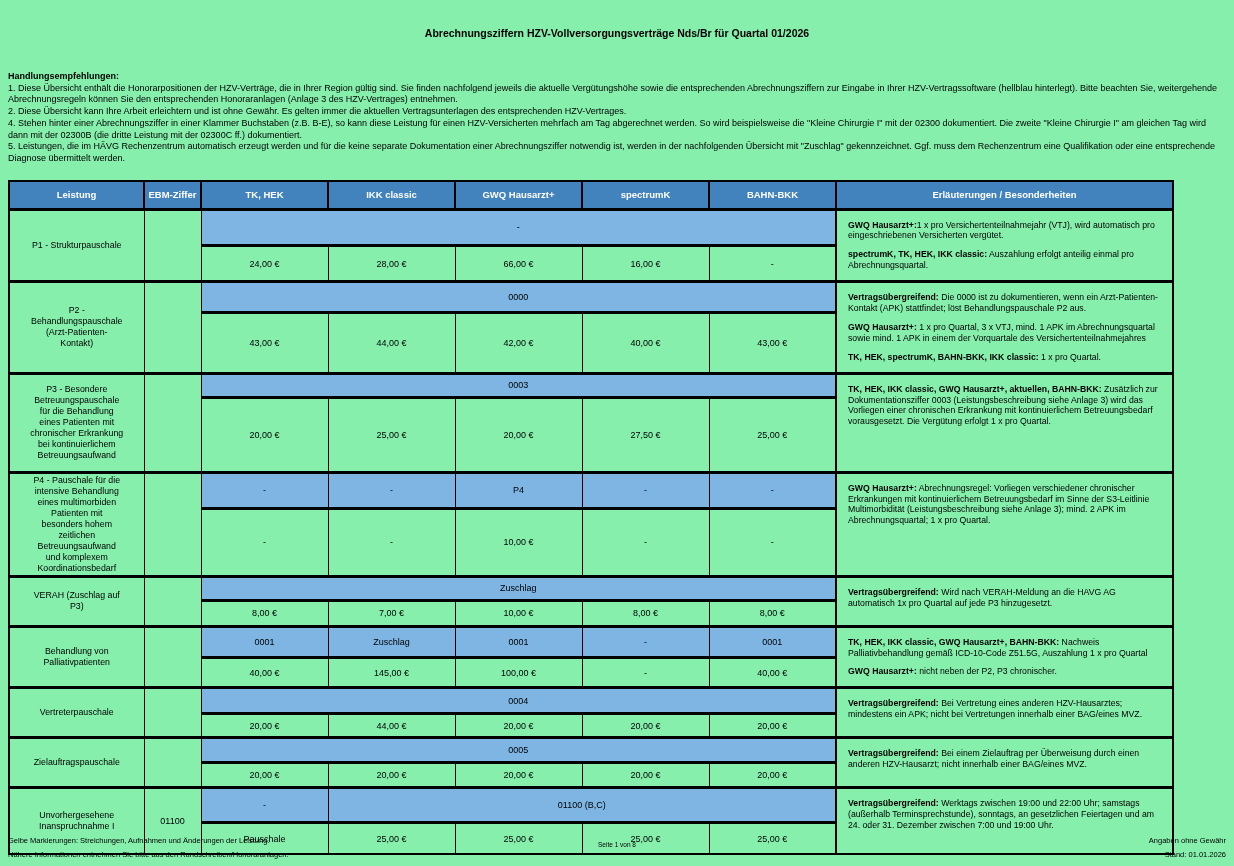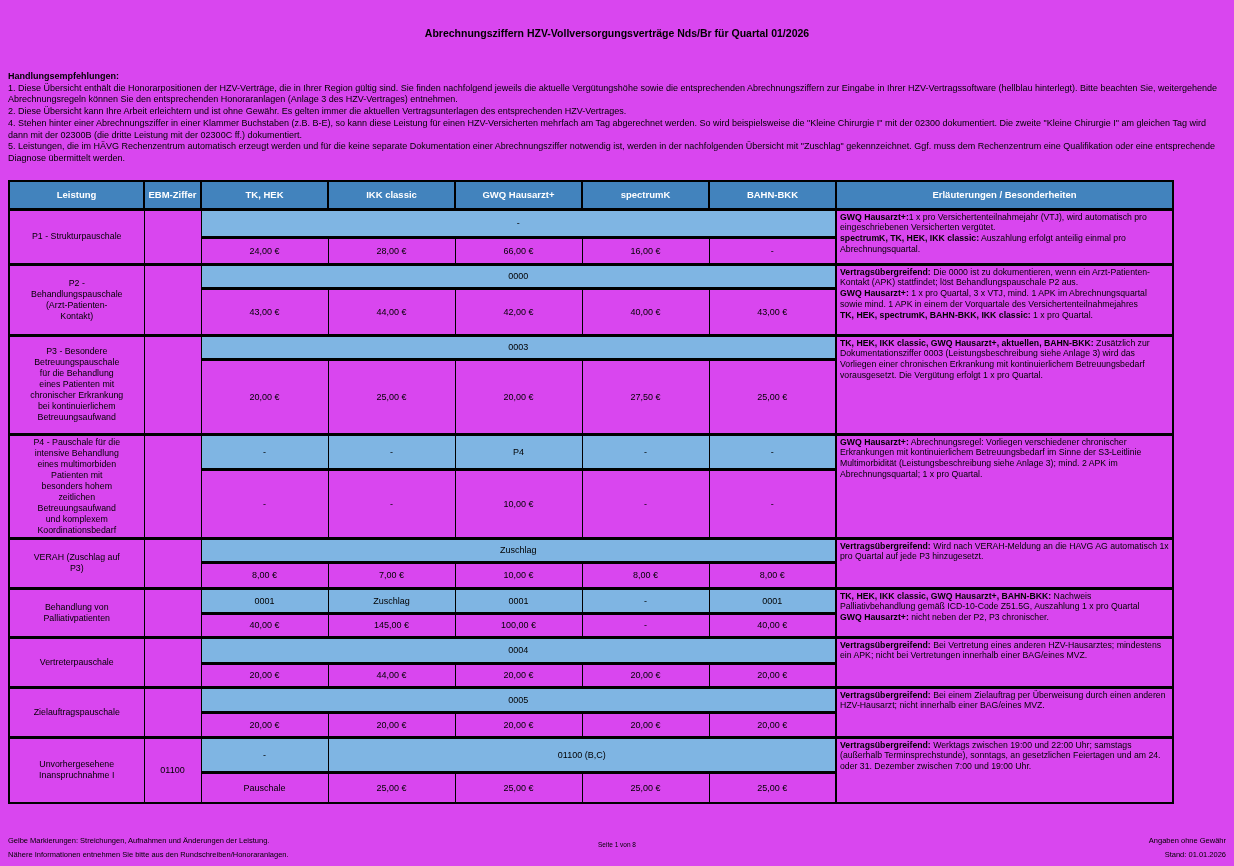--- a/index.html
+++ b/index.html
@@ -1,18 +1,18 @@
 <!DOCTYPE html>
 <html><head>
 <meta charset="utf-8">
 <style>
   * { margin:0; padding:0; box-sizing:border-box; }
   html,body { background:#e8e8e8; }
   .page {
-    position:relative; width:1234px; height:866px; background:#d946ef;
+    position:relative; width:1234px; height:866px; background:#86efac;
     font-family:"Liberation Sans", sans-serif; color:#000; overflow:hidden;
     --header-blue:#4283BD; --band-blue:#7FB5E3;
   }
   .title { position:absolute; top:27px; left:0; width:100%; text-align:center;
            font-size:10.5px; font-weight:bold; }
   .notes { position:absolute; top:71px; left:8px; width:1218px;
            font-size:9px; line-height:11.7px; }
   .notes-title { font-weight:bold; }
   table.pricing { position:absolute; top:180px; left:8px; width:1164px;
                   border-collapse:collapse; table-layout:fixed;
@@ -22,21 +22,21 @@
        text-align:center; vertical-align:middle; }
   td { border:1px solid #000; vertical-align:middle; overflow:hidden; }
   tr.group-start > td { border-top:3px solid #000; }
   tr.value-row > td { border-top:3px solid #000; }
   .cell-leistung { text-align:center; font-size:8.8px; line-height:11px; padding:1px 20px; }
   .cell-ebm  { text-align:center; font-size:9px;margin-left:8px; }
   .cell-band { background:var(--band-blue); text-align:center; font-size:9px; }
   .cell-value{ text-align:center; font-size:9px; }
   .cell-erl  { vertical-align:top; font-size:8.7px; line-height:10.9px;
                padding:1px 3px; border-left:2px solid #000; }
-  .erl-p { margin:0; }
+  .erl-p { margin:8px; }
   .b { font-weight:bold; }
   .footer-left  { position:absolute; left:8px;  top:834px; font-size:7.5px; line-height:14px; }
   .footer-right { position:absolute; right:8px; top:834px; font-size:7.5px; line-height:14px; text-align:right; }
   .footer-center{ position:absolute; left:0; right:0; top:841px; text-align:center; font-size:6.5px; }
 </style>
 </head>
 <body>
 
 <div class="page" style="--header-blue: #4283BD; --band-blue: #7FB5E3;">
 

